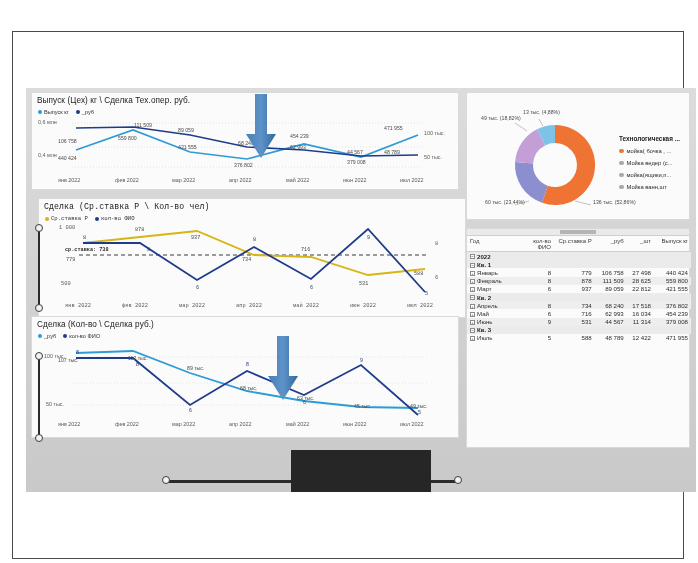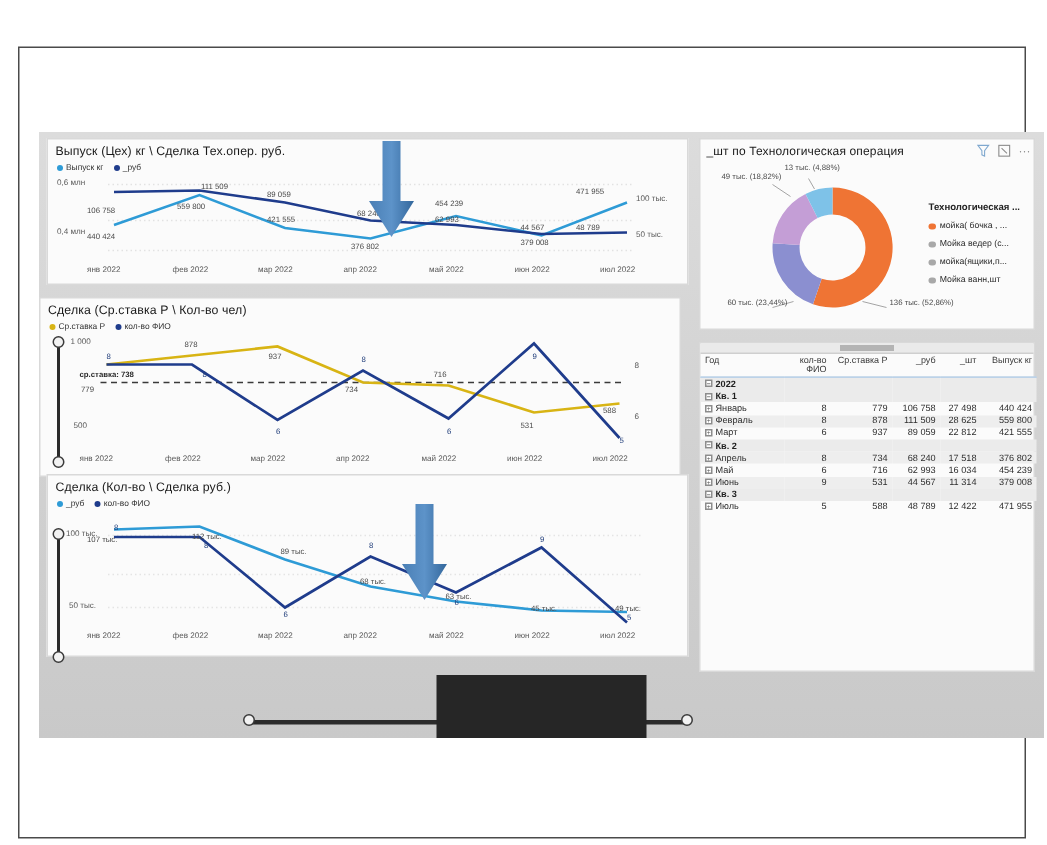--- a/index.html
+++ b/index.html
@@ -107,21 +107,21 @@
 
      <span class="dlabel" style="left:26px;top:45px;">106 758</span>
      <span class="dlabel" style="left:102px;top:29px;">111 509</span>
      <span class="dlabel" style="left:146px;top:34px;">89 059</span>
      <span class="dlabel" style="left:206px;top:47px;">68 240</span>
      <span class="dlabel" style="left:258px;top:51px;">62 993</span>
      <span class="dlabel" style="left:315px;top:56px;">44 567</span>
      <span class="dlabel" style="left:352px;top:56px;">48 789</span>
    </div>
 
-   <div class="card" style="left:0;top:110px;width:428px;height:120px;">
+   <div class="card" style="left:12px;top:110px;width:428px;height:120px;font-family:Liberation Mono, monospace;">
      <div style="position:absolute;left:5px;top:3px;" class="card-title">Сделка (Ср.ставка Р \ Кол-во чел)</div>
      <div class="legend-row" style="position:absolute;left:6px;top:16px;">
        <span class="legend-item">
               <i class="dot" style="background:#d8b414"></i>
               <span>Ср.ставка Р</span>
             </span>
        <span class="legend-item">
               <i class="dot" style="background:#1f3c8c"></i>
               <span>кол-во ФИО</span>
             </span>
@@ -224,33 +224,20 @@
    <div class="knob" style="left:9px;top:264px;"></div>
    <div class="knob" style="left:9px;top:346px;"></div>
 
    <div class="rail" style="left:140px;top:392px;width:292px;height:2.5px;"></div>
    <div class="knob" style="left:136px;top:388px;"></div>
    <div class="knob" style="left:428px;top:388px;"></div>
 
    <div class="blackbar" style="left:265px;top:362px;width:140px;height:42px;"></div>
 
    <div class="card" style="left:440px;top:4px;width:224px;height:128px;">
-     <div class="donut-head" style="position:absolute;left:4px;top:3px;width:216px;">
-       <div class="card-title" style="font-size:8px;">_шт по Технологическая операция</div>
-       <div class="hd-icons">
-         <svg width="9" height="9" viewBox="0 0 10 10">
-                <path d="M1 1h8L6 5v4L4 8V5z" fill="none" stroke="#7fa8cf" stroke-width="0.8"></path>
-              </svg>
-         <svg width="9" height="9" viewBox="0 0 10 10">
-                <rect x="1" y="1" width="8" height="8" fill="none" stroke="#8a8a8a" stroke-width="0.8"></rect>
-                <path d="M3 3l4 4" stroke="#8a8a8a" stroke-width="0.8"></path>
-              </svg>
-         <span style="font-size:8px;line-height:6px;color:#8a8a8a;">···</span>
-       </div>
-     </div>
 
      <svg width="224" height="128" style="position:absolute;left:0;top:0;">
 
        <g transform="translate(88,72)">
 
          <path d="M0,-40 A40,40 0 1,1 -13.0,37.8 L-7.2,20.8 A22,22 0 1,0 0,-22 Z" fill="#ef7434"></path>
 
          <path d="M-13.0,37.8 A40,40 0 0,1 -39.9,-2.9 L-21.9,-1.6 A22,22 0 0,0 -7.2,20.8 Z" fill="#8b8fd0"></path>
 
          <path d="M-39.9,-2.9 A40,40 0 0,1 -18.0,-35.7 L-9.9,-19.6 A22,22 0 0,0 -21.9,-1.6 Z" fill="#c49ed6"></path>

